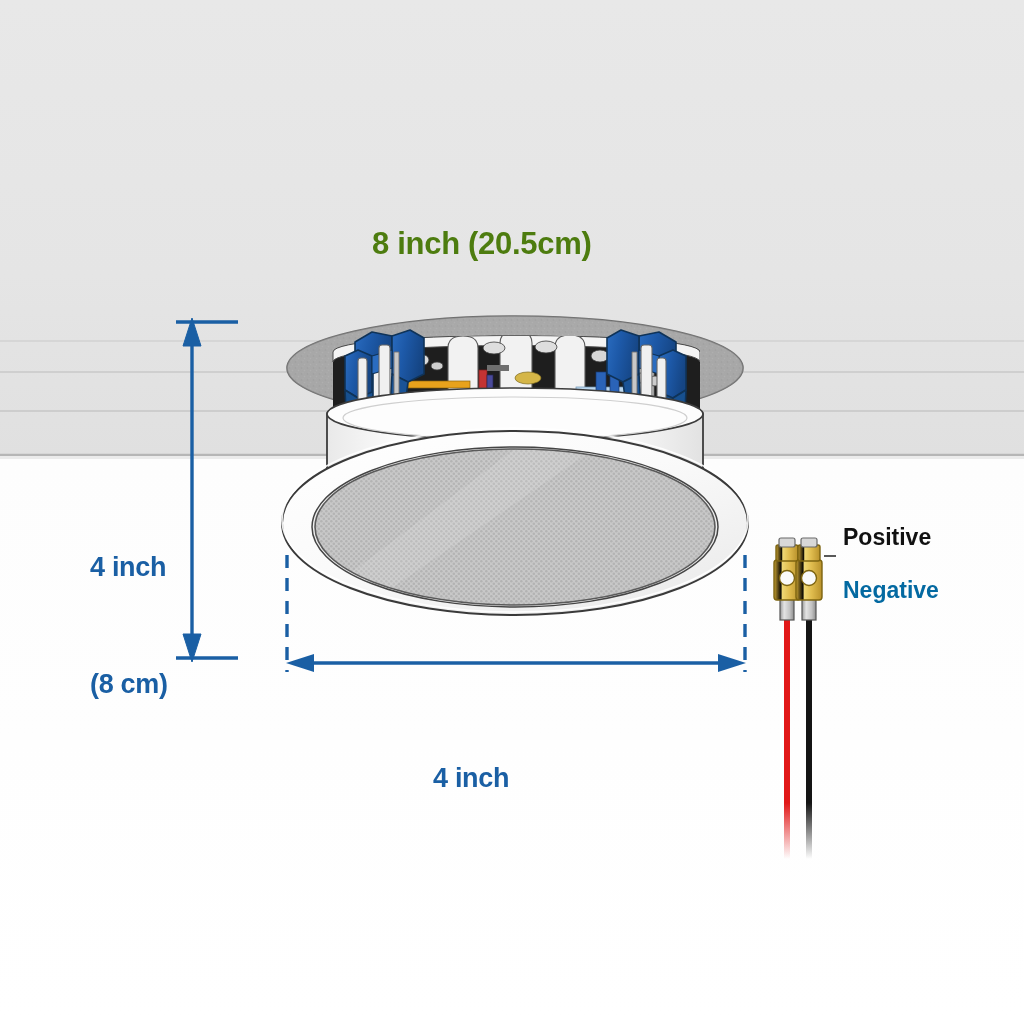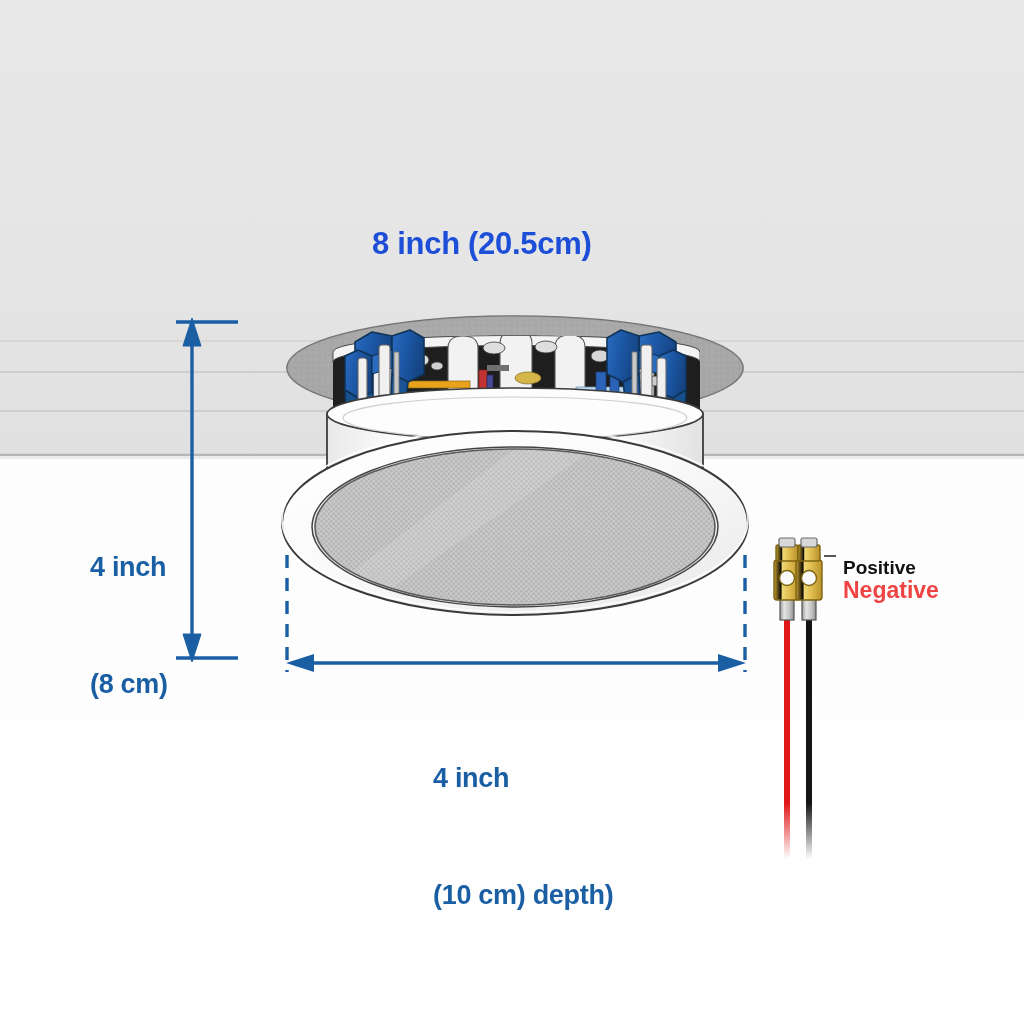--- a/index.html
+++ b/index.html
@@ -9,40 +9,40 @@
     font-family:"Liberation Sans", sans-serif;
     background:#ffffff;
   }
   #stage{position:relative;width:1024px;height:1024px;overflow:hidden;}
   #scene{position:absolute;inset:0;width:1024px;height:1024px;}
   .txt{position:absolute;white-space:pre;}
 
   
   #title-text{
     left:372px;top:134px;
-    color:#1d4ed8;font-weight:bold;font-size:31px;line-height:44px;
+    color:#4d7c0f;font-weight:bold;font-size:31px;line-height:44px;
     letter-spacing:-0.3px;
   }
   #height-text{
     left:90px;top:470px;
     color:#1a5fa4;font-weight:bold;font-size:27px;line-height:39px;
     letter-spacing:-0.3px;
   }
   #depth-text{
     left:433px;top:681px;
     color:#1a5fa4;font-weight:bold;font-size:27px;line-height:39px;
     letter-spacing:-0.3px;
   }
   #pos-label{
-    left:843px;top:556px;
-    color:#111111;font-weight:bold;font-size:19px;line-height:23px;
+    left:843px;top:526px;
+    color:#111111;font-weight:bold;font-size:23px;line-height:23px;
   }
   #neg-label{
     left:843px;top:579px;
-    color:#ef4444;font-weight:bold;font-size:23px;line-height:23px;
+    color:#0369a1;font-weight:bold;font-size:23px;line-height:23px;
   }
 </style>
 </head>
 <body>
 
 <div id="stage">
 
   <svg id="scene" viewBox="0 0 1024 1024" xmlns="http://www.w3.org/2000/svg">
     <defs>
 
@@ -304,19 +304,18 @@
     <div>8 inch (20.5cm)</div>
   </div>
 
   <div class="txt" id="height-text">
     <div>4 inch</div>
     <div>(8 cm)</div>
   </div>
 
   <div class="txt" id="depth-text">
     <div>4 inch</div>
-    <div>(10 cm) depth)</div>
   </div>
 
   <div class="txt" id="pos-label">Positive</div>
   <div class="txt" id="neg-label">Negative</div>
 
 </div>
 
 </body></html>

